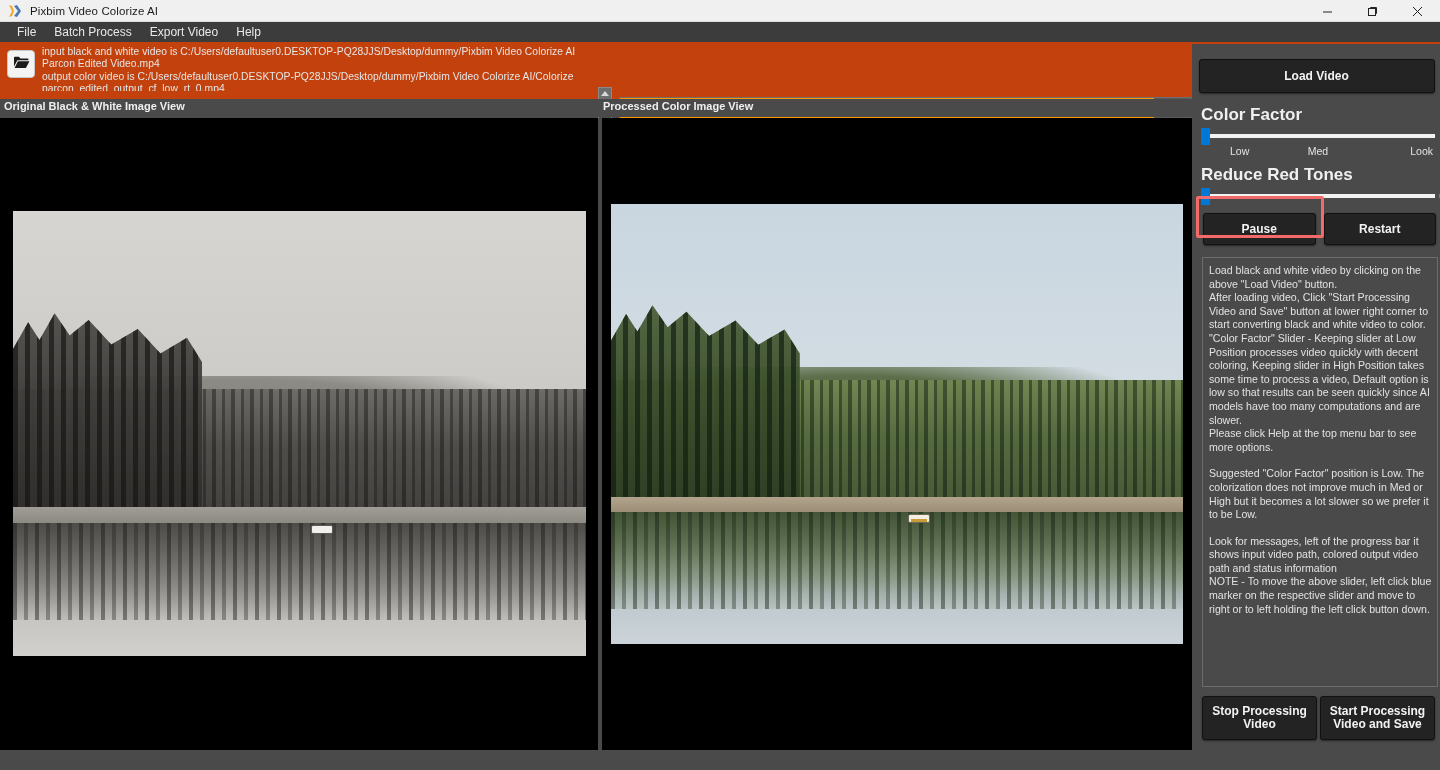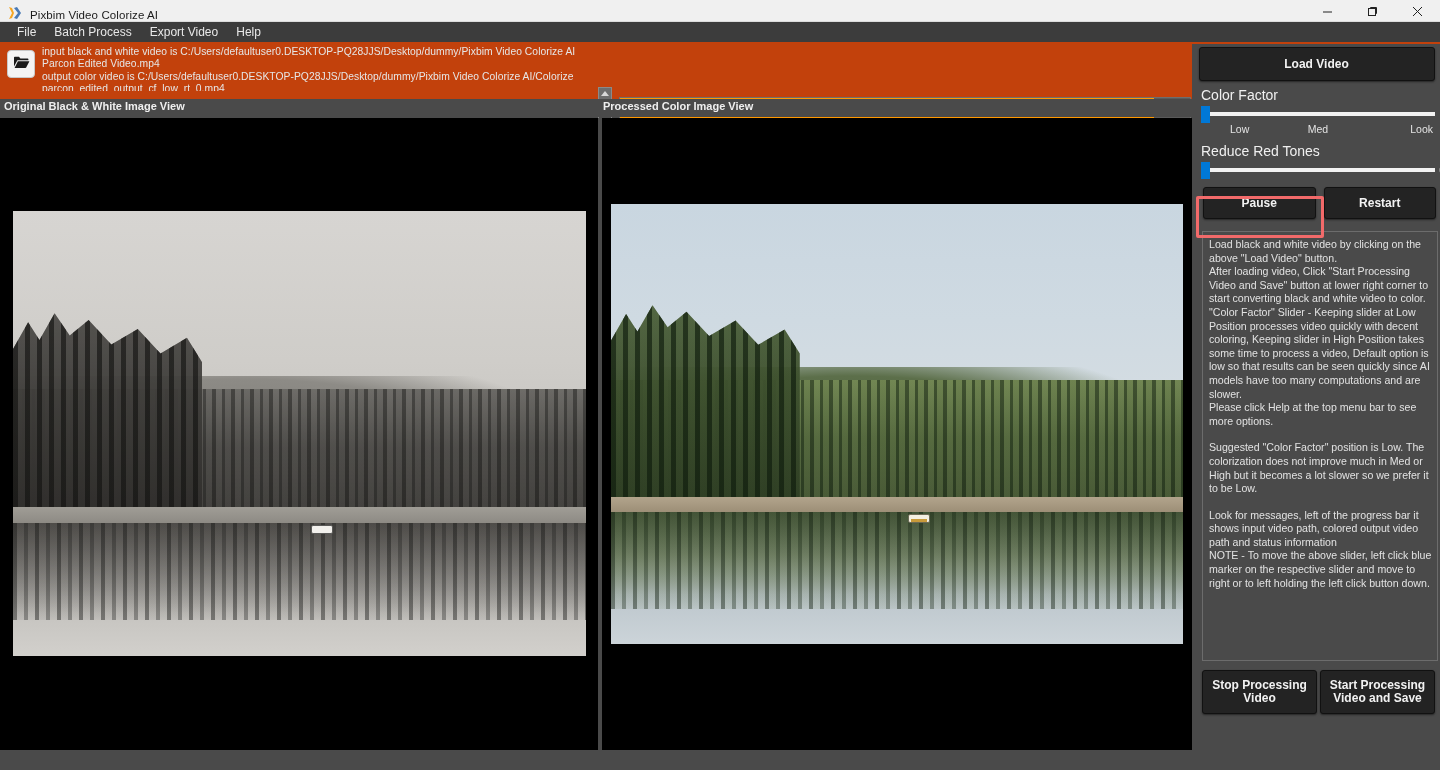--- a/index.html
+++ b/index.html
@@ -8,21 +8,21 @@
     overflow: hidden;
     font-family: "Liberation Sans", sans-serif;
     background: #4a4a4a;
   }
 
   
   .titlebar {
     height: 22px;
     background: #f0f0f0;
     display: flex;
-    align-items: flex-end;
+    align-items: center;
     border-bottom: 1px solid #dcdcdc;
     position: relative;
   }
   .tb-icon {
     width: 18px; height: 16px;
     margin-left: 6px; margin-right: 6px;
     position: relative;
     flex: 0 0 auto;
   }
   .tb-icon svg { display:block; }
@@ -248,25 +248,25 @@
     border: 1px solid #111;
     border-radius: 3px;
     color: #f2f2f2;
     font-size: 12px;
     font-weight: bold;
     display: flex; align-items: center; justify-content: center;
     text-align: center;
     box-shadow: 0 1px 2px rgba(0,0,0,.5);
     line-height: 13px;
   }
-  #load-video-btn { width: 236px; height: 34px; margin: 0 auto; }
+  #load-video-btn { width: 236px; height: 34px; margin: 12px auto; }
 
   .sec-label {
-    font-size: 14px;
-    font-weight: normal;
+    font-size: 17px;
+    font-weight: bold;
     color: #f0f0f0;
     margin: 6px 0 2px 4px;
   }
   .slider {
     position: relative;
     width: 234px; height: 18px;
     margin-left: 4px;
   }
   .slider .track {
     position: absolute;

